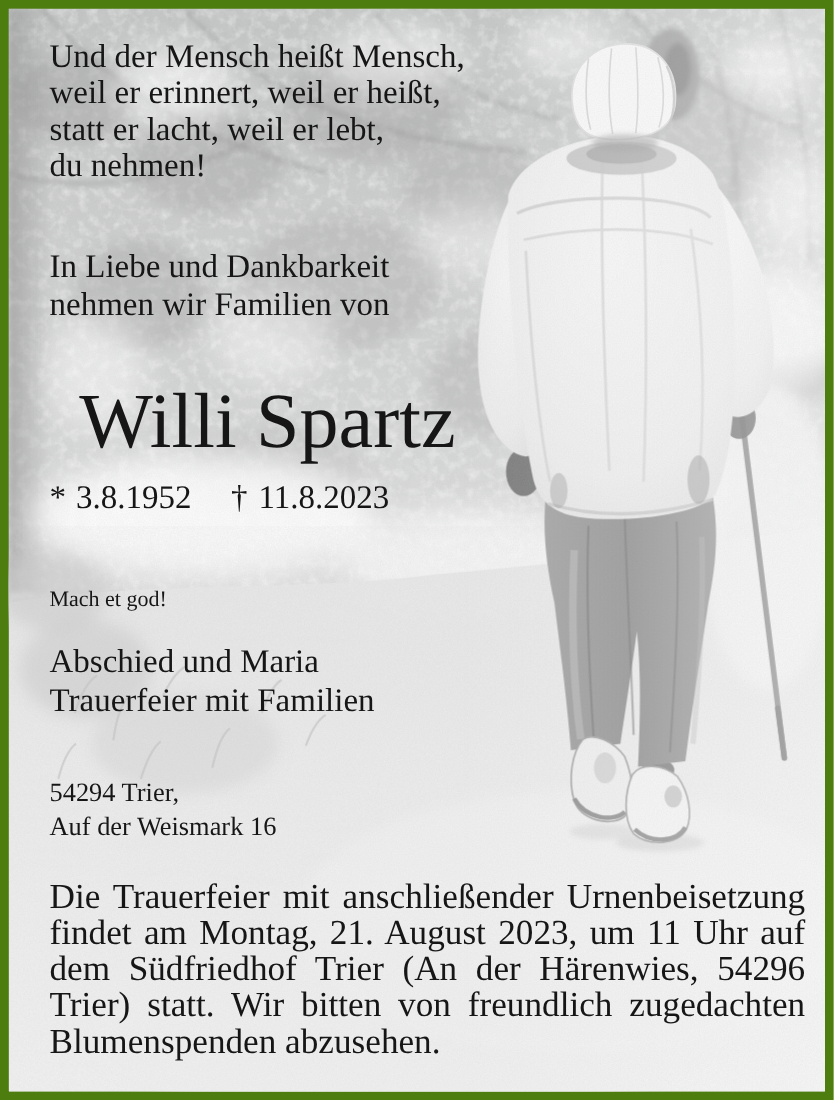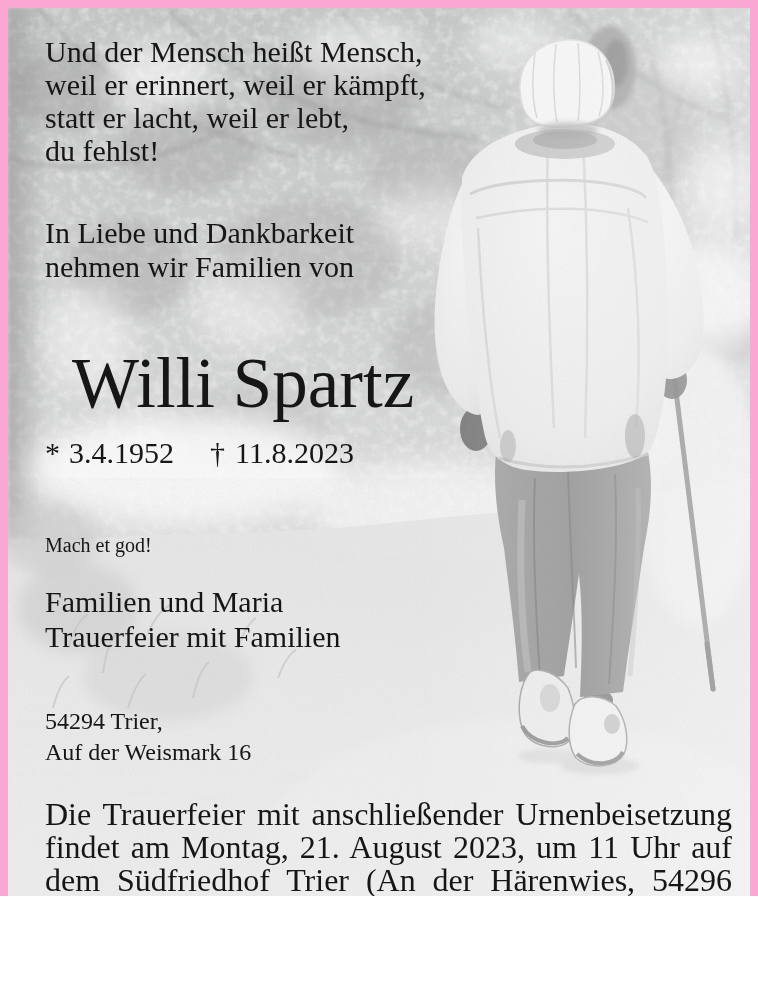--- a/index.html
+++ b/index.html
@@ -1,39 +1,39 @@
 <!DOCTYPE html>
 <html lang="de"><head>
 <meta charset="utf-8">
 <style>
   html,body{margin:0;padding:0;background:#ffffff;}
   .frame{
     position:relative;
-    width:758px;height:896px;
-    background:#f9a8d4;
+    width:758px;height:1000px;
+    background:#4d7c0f;
     box-sizing:border-box;
     overflow:hidden;
   }
   .photo{
     position:absolute;
     left:8px;top:8px;
     width:742px;height:984px;
     background:#d9d9d9;
     overflow:hidden;
   }
   .photo svg{position:absolute;left:0;top:0;width:742px;height:984px;display:block;}
   .overlay{position:absolute;left:0;top:0;width:742px;height:984px;}
   .txt{
     position:absolute;
     color:#161616;
     font-family:"Liberation Serif","DejaVu Serif",serif;
     white-space:nowrap;
   }
   .poem{left:37px;top:27px;font-size:30px;line-height:33px;}
-  .intro{left:37px;top:208px;font-size:30px;line-height:34px;}
+  .intro{left:37px;top:218px;font-size:30px;line-height:34px;}
   .name{left:40px;top:336px;font-size:71px;line-height:78px;margin-left:24px;}
   .dates{left:37px;top:428px;font-size:30px;line-height:34px;}
   .dates .star{margin-right:9px;}
   .dates .dagger{margin-left:36px;margin-right:10px;}
   .farewell{left:37px;top:520px;font-size:20px;line-height:34px;}
   .mourners{left:37px;top:576px;font-size:30px;line-height:35px;}
   .address{left:37px;top:698px;font-size:24px;line-height:31px;}
   .para{
     left:37px;top:790px;width:687px;
     font-size:32px;line-height:33px;
@@ -256,40 +256,40 @@
       </g>
 
       <rect x="0" y="0" width="742" height="984" fill="url(#gRight)"></rect>
       <rect x="0" y="0" width="742" height="984" filter="url(#grain)" opacity="0.5"></rect>
     </svg>
 
     <div class="overlay">
 
       <div class="txt poem">
         <div>Und der Mensch heißt Mensch,</div>
-        <div>weil er erinnert, weil er kämpft,</div>
+        <div>weil er erinnert, weil er heißt,</div>
         <div>statt er lacht, weil er lebt,</div>
-        <div>du fehlst!</div>
+        <div>du nehmen!</div>
       </div>
 
       <div class="txt intro">
         <div>In Liebe und Dankbarkeit</div>
         <div>nehmen wir Familien von</div>
       </div>
 
       <div class="txt name">Willi Spartz</div>
 
       <div class="txt dates">
-        <span class="star">*</span><span>3.4.1952</span><span class="dagger">†</span><span>11.8.2023</span>
+        <span class="star">*</span><span>3.8.1952</span><span class="dagger">†</span><span>11.8.2023</span>
       </div>
 
       <div class="txt farewell">Mach et god!</div>
 
       <div class="txt mourners">
-        <div>Familien und Maria</div>
+        <div>Abschied und Maria</div>
         <div>Trauerfeier mit Familien</div>
       </div>
 
       <div class="txt address">
         <div>54294 Trier,</div>
         <div>Auf der Weismark 16</div>
       </div>
 
       <div class="txt para">Die Trauerfeier mit anschließender Urnenbeisetzung findet am Montag, 21. August 2023, um 11 Uhr auf dem Südfriedhof Trier (An der Härenwies, 54296 Trier) statt. Wir bitten von freundlich zugedachten Blumenspenden abzusehen.</div>
 

